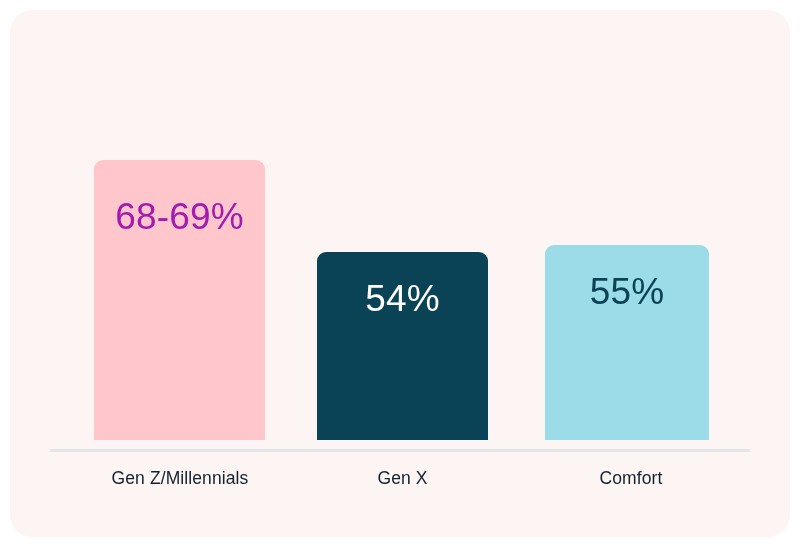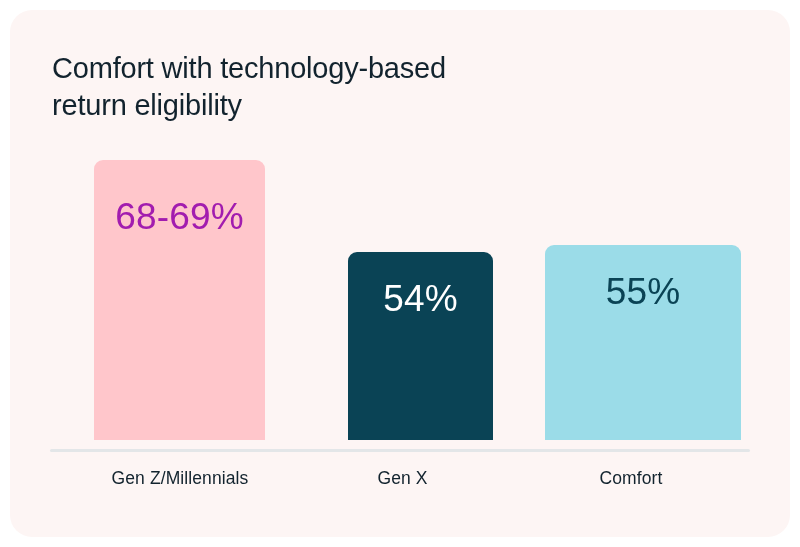--- a/index.html
+++ b/index.html
@@ -87,38 +87,36 @@
     position: absolute;
     top: 458px;
     text-align: center;
     font-size: 17.5px;
     color: #12232E;
     letter-spacing: 0.1px;
   }
 
   
   #bar-0 { left: 84px;  width: 171px; height: 280px; }
-  #bar-1 { left: 307px; width: 145px; height: 188px; margin-left: 31px; }
-  #bar-2 { left: 535px; width: 196px; height: 195px; }
+  #bar-1 { left: 307px; width: 171px; height: 188px; }
+  #bar-2 { left: 535px; width: 164px; height: 195px; }
 
   #val-0 { top: 38px; }
   #val-1 { top: 28px; }
   #val-2 { top: 28px; }
 
   #cat-0 { left: 54px;  width: 232px; }
   #cat-1 { left: 307px; width: 171px; }
   #cat-2 { left: 535px; width: 172px; }
 </style>
 </head>
 <body>
 
 <div class="card">
 
-  <div class="chart-title">Comfort with technology-based
-return eligibility</div>
 
   <div class="plot">
 
     <div class="axis-line"></div>
 
     <div class="bars">
 
       <div class="bar" id="bar-0" style="background:#FFC6CB;">
         <span class="bar-value" id="val-0" style="color:#a21caf;">68-69%</span>
       </div>

